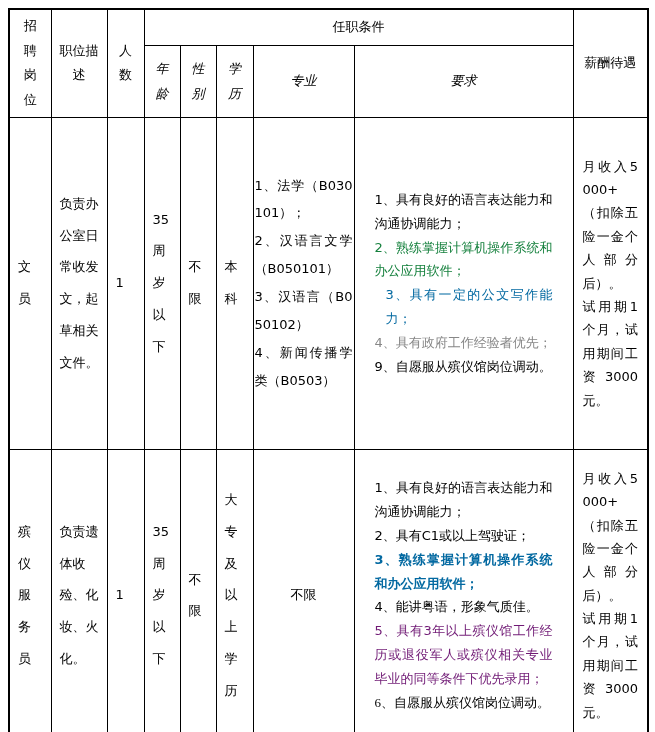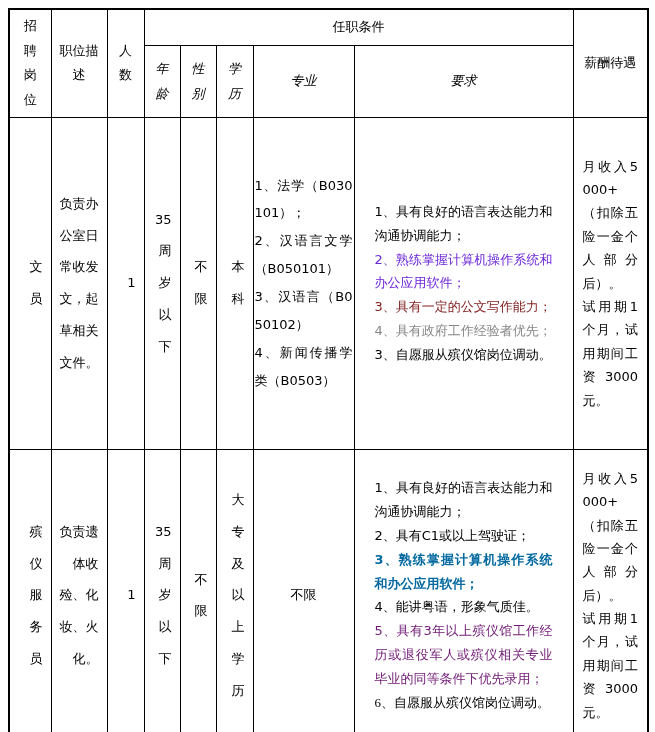--- a/index.html
+++ b/index.html
@@ -35,21 +35,21 @@
     word-break: break-all;
   }
   
   tr.h1 { height: 34px; }
   tr.h2 { height: 66px; font-style: italic; }
   th { text-align: center; line-height: 1.9; }
   
   tr.r1 { height: 332px; }
   tr.r2 { height: 284px; }
   td.c-center {
-    text-align: right;
+    text-align: left;
     line-height: 2.45;
   }
   td.c-major {
     text-align: justify;
     text-justify: inter-ideograph;
     line-height: 2.15;
     padding: 4px 1px;
   }
   td.c-major-center {
     text-align: center;
@@ -111,24 +111,24 @@
       <td class="c-center">不限</td>
       <td class="c-center">本科</td>
       <td class="c-major">
             <div class="line">1、法学（B030101）；</div>
             <div class="line">2、汉语言文学（B050101）</div>
             <div class="line">3、汉语言（B050102）</div>
             <div class="line">4、新闻传播学类（B0503）</div>
           </td>
       <td class="c-req">
             <div class="line" style="color: rgb(0, 0, 0);">1、具有良好的语言表达能力和沟通协调能力；</div>
-            <div class="line" style="color: #6d28d9;">2、熟练掌握计算机操作系统和办公应用软件；</div>
-            <div class="line" style="color: #7f1d1d;">3、具有一定的公文写作能力；</div>
+            <div class="line" style="color: #15803d;">2、熟练掌握计算机操作系统和办公应用软件；</div>
+            <div class="line" style="color: #0369a1; margin-left: 11px;">3、具有一定的公文写作能力；</div>
             <div class="line" style="color: rgb(135, 135, 135);">4、具有政府工作经验者优先；</div>
-            <div class="line" style="color: rgb(0, 0, 0);">3、自愿服从殡仪馆岗位调动。</div>
+            <div class="line" style="color: rgb(0, 0, 0);">9、自愿服从殡仪馆岗位调动。</div>
           </td>
       <td class="c-salary">
             <div class="line">月收入5000+</div>
             <div class="line">（扣除五险一金个人部分后）。</div>
             <div class="line">试用期1个月，试用期间工资3000元。</div>
           </td>
     </tr>
 
     <tr class="r2">
       <td class="c-center">殡仪服务员</td>

